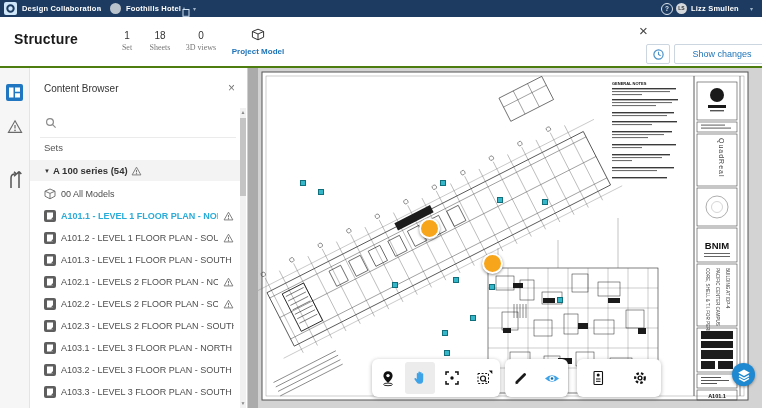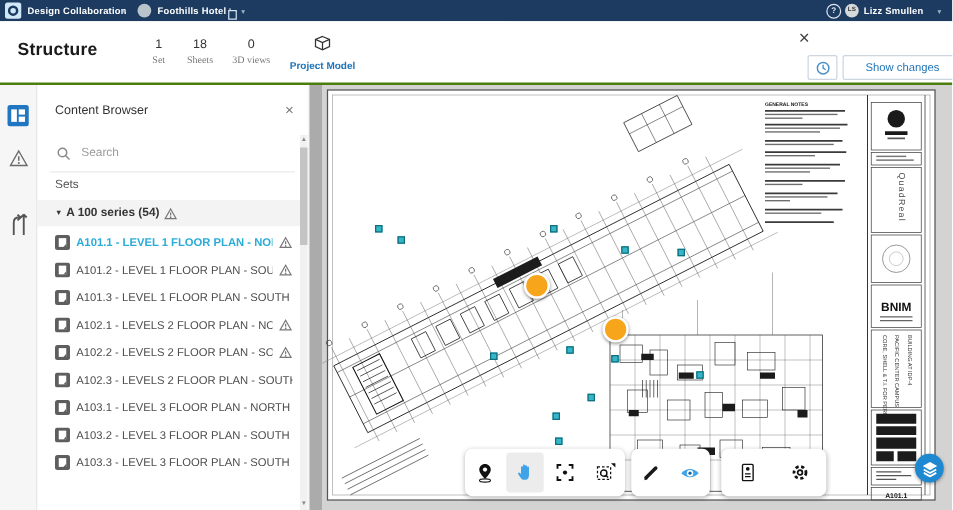--- a/index.html
+++ b/index.html
@@ -173,33 +173,41 @@
   </div>
 
   <div id="panel" class="abs"></div>
   <span id="panel-title" class="abs">Content Browser</span>
   <span id="panel-close" class="abs">×</span>
   <div id="search-row" class="abs">
     <svg width="12" height="12">
       <circle cx="5" cy="5" r="3.4" fill="none" stroke="#8a8a8a" stroke-width="1.2"></circle>
       <line x1="7.6" y1="7.6" x2="10.6" y2="10.6" stroke="#8a8a8a" stroke-width="1.2"></line>
     </svg>
-    <input id="search-input" placeholder="Search" style="">
   </div>
   <span id="sets-label" class="abs">Sets</span>
   <div id="series-row" class="abs">
     <span class="cap">▼</span>
     <span class="lbl">A 100 series (54)</span>
     <svg width="11" height="10" viewBox="0 0 16 15">
       <path d="M8 1.8 L14.6 13.4 H1.4 Z" fill="none" stroke="#777" stroke-width="1.4"></path>
       <line x1="8" y1="6" x2="8" y2="9.6" stroke="#777" stroke-width="1.5"></line>
       <circle cx="8" cy="11.6" r="1" fill="#777"></circle>
     </svg>
   </div>
   <div id="sheet-list" class="abs">
+      <div class="s-row">
+        <span style="display: flex;">
+          <svg width="12" height="12">
+            <path d="M6 1 L11 3.2 V8.2 L6 10.8 L1 8.2 V3.2 Z" fill="none" stroke="#777" stroke-width="1"></path>
+            <path d="M1 3.2 L6 5.4 L11 3.2 M6 5.4 V10.8" fill="none" stroke="#777" stroke-width="1"></path>
+          </svg>
+        </span>
+        <span class="s-label">00 All Models</span>
+      </div>
       <div class="s-row sel">
         <span style="display: flex;">
           <svg width="12" height="12">
             <rect x="0" y="0" width="12" height="12" rx="2" fill="#5e5e5e"></rect>
             <rect x="3" y="2.5" width="6" height="7" fill="#fff"></rect>
             <path d="M9 7 L9 9.5 L6.8 9.5 Z" fill="#5e5e5e"></path>
           </svg>
         </span>
         <span class="s-label">A101.1 - LEVEL 1 FLOOR PLAN - NORTH BAR</span>
         <span class="s-warn">

